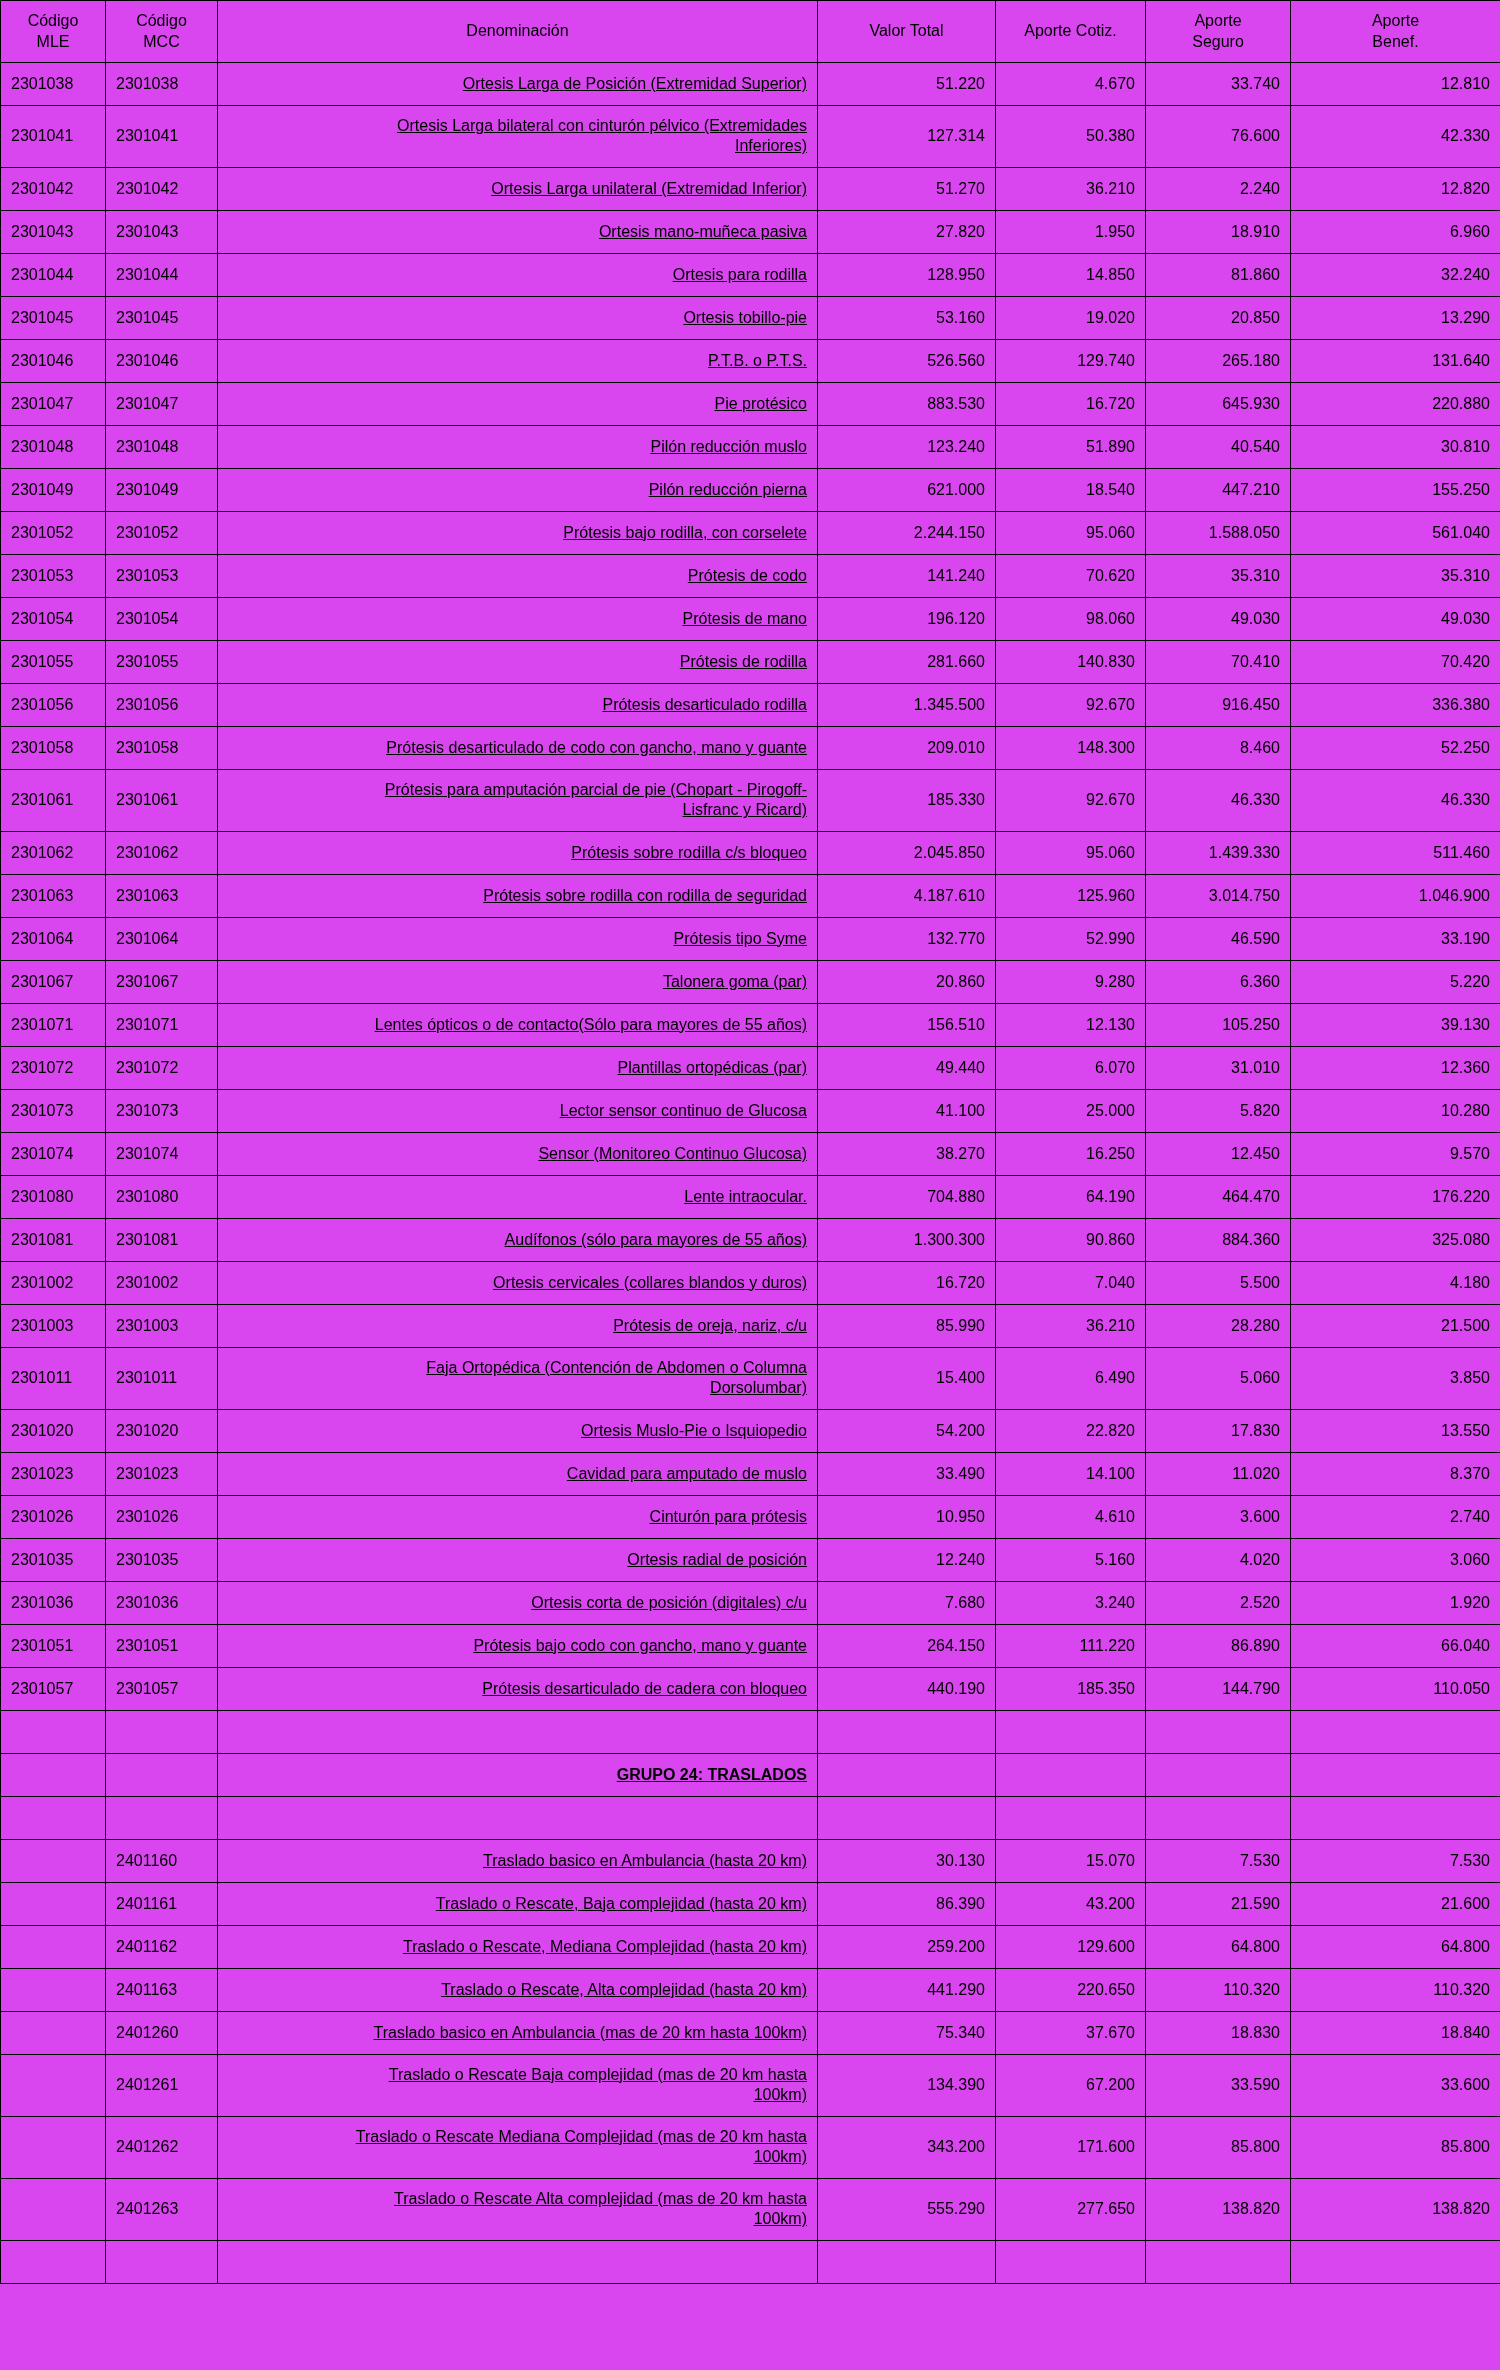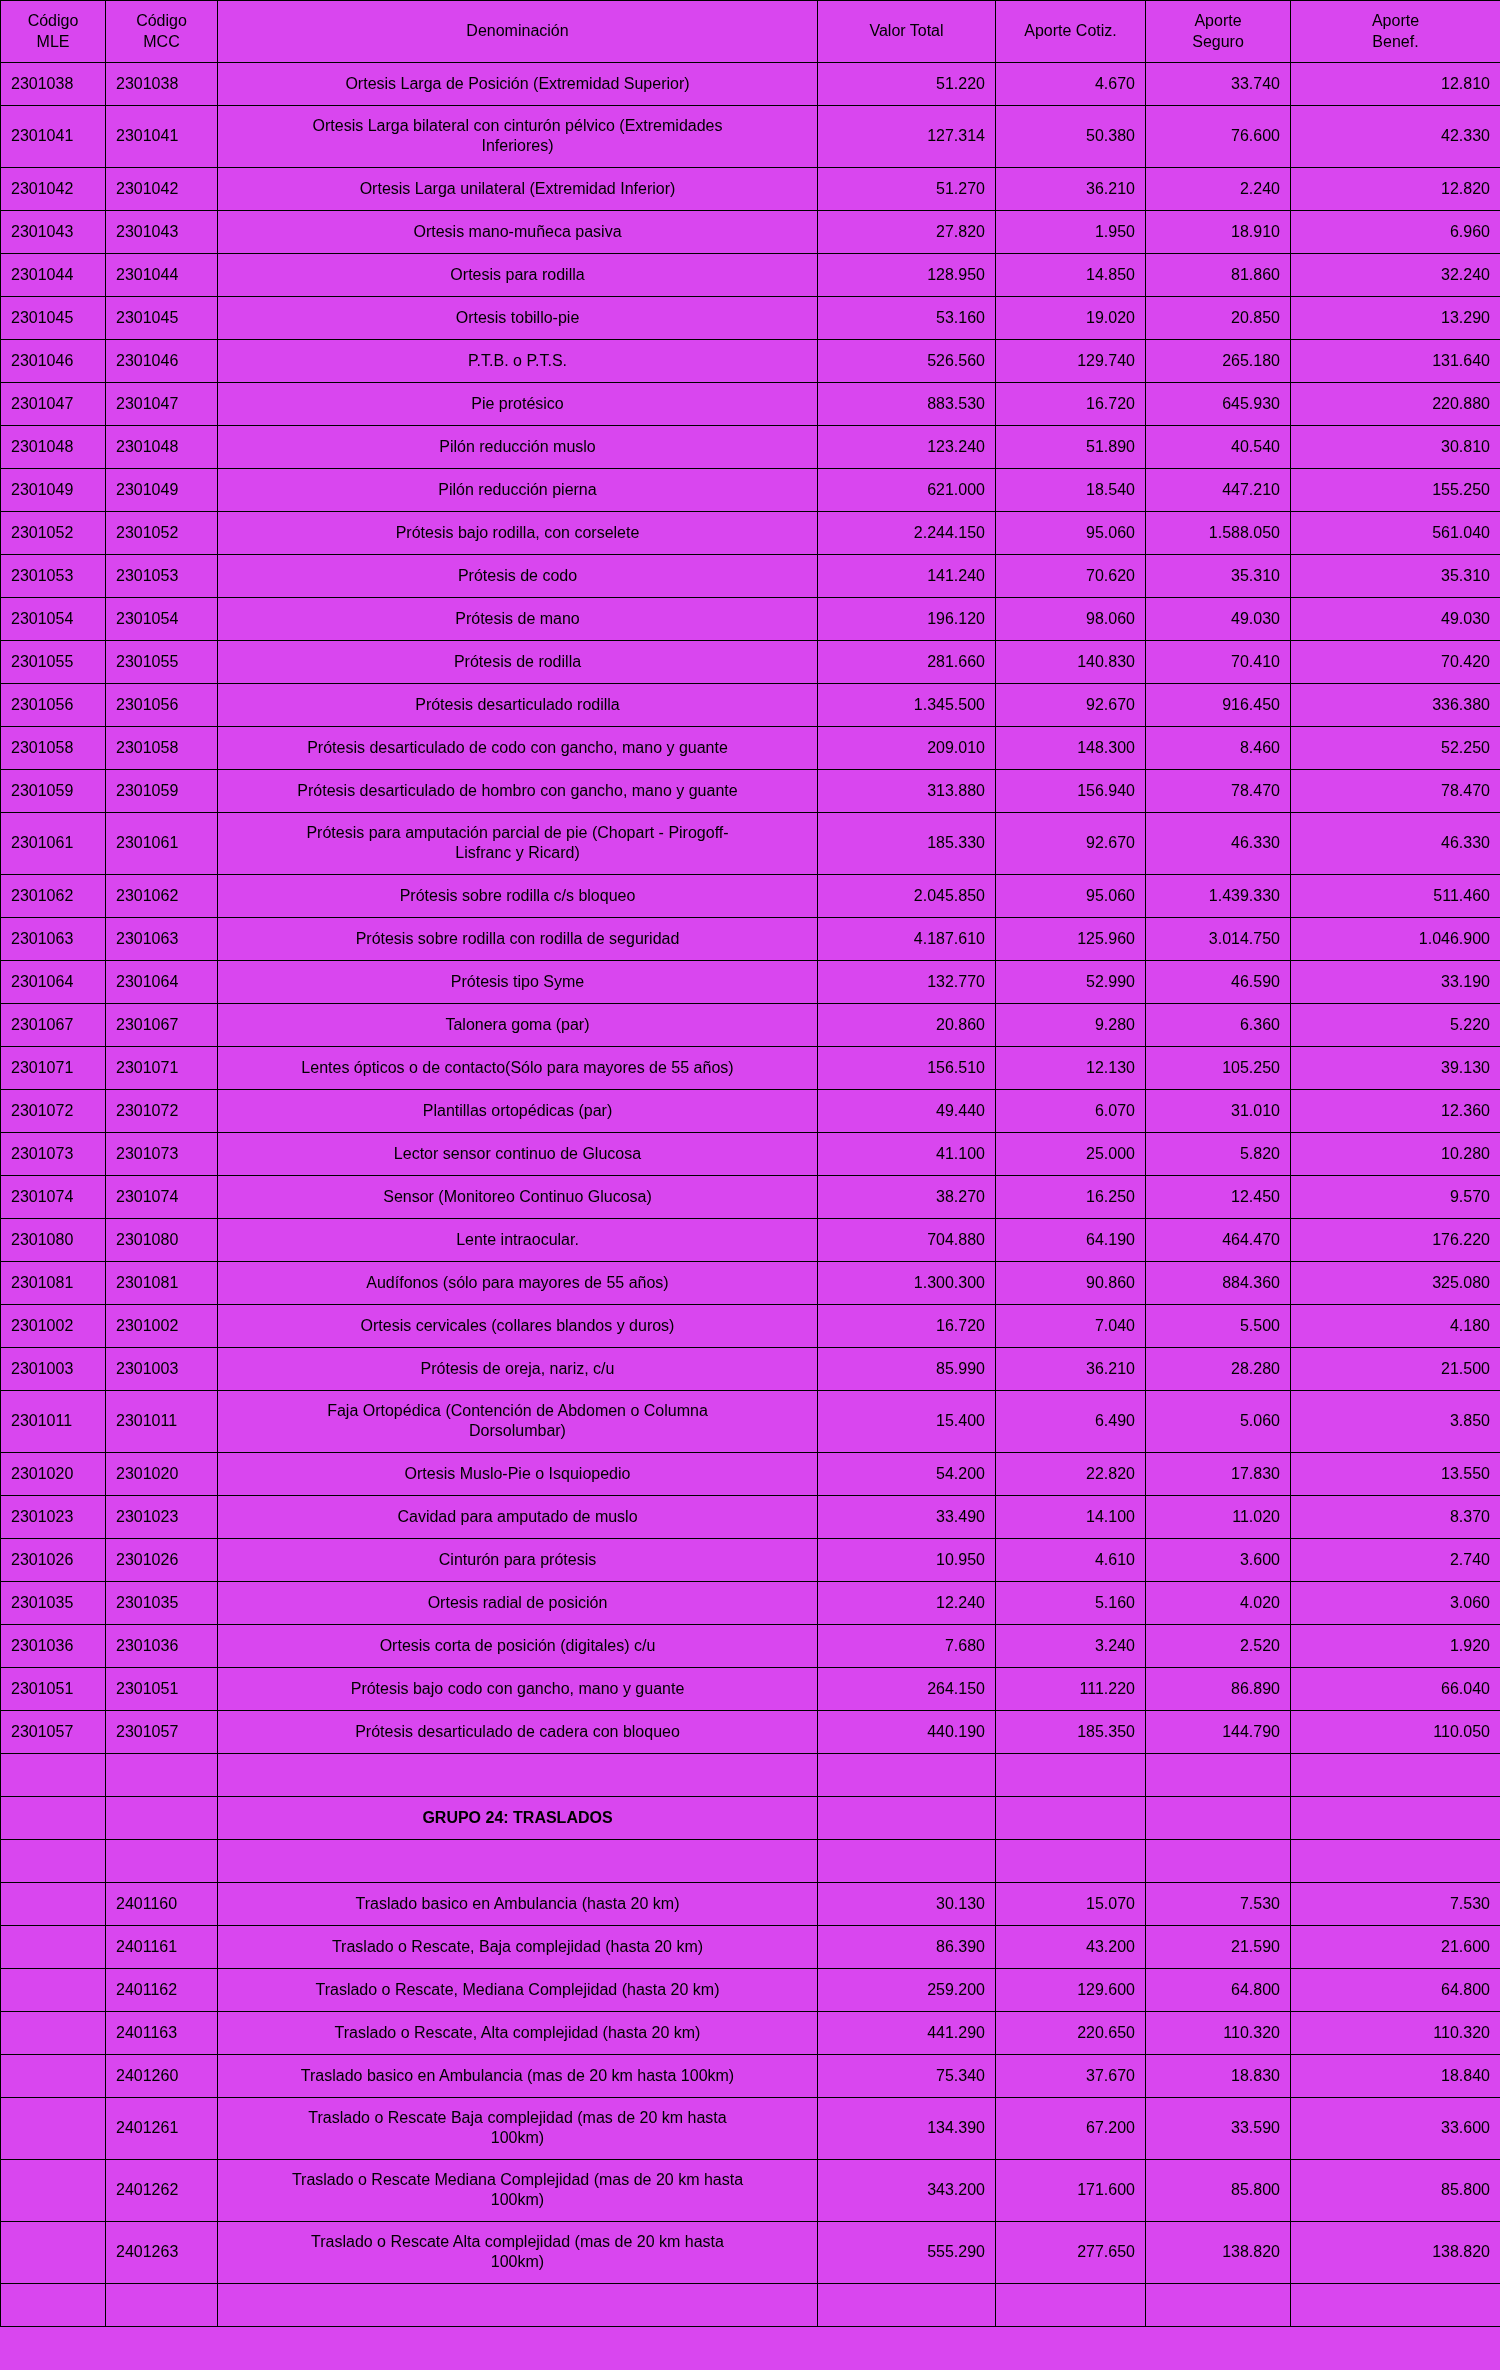--- a/index.html
+++ b/index.html
@@ -27,21 +27,21 @@
     overflow: hidden;
   }
   table.tariff thead tr { height: 62px; }
   table.tariff tbody tr { height: 43px; padding-left: 28px; }
   th.col-header {
     font-weight: 400;
     text-align: center;
     white-space: pre-line;
   }
   td.cell-code { text-align: left; padding-left: 8px; }
-  td.cell-denom { text-align: center; white-space: pre-line; }
+  td.cell-denom { text-align: right; white-space: pre-line; text-decoration: underline; }
   td.cell-num { text-align: right; padding-right: 12px; }
   td.cell-num-last { text-align: right; padding-right: 40px; margin-left: 24px; }
   tr.group-row td { font-weight: 700; }
 </style>
 </head>
 <body>
 
 <div class="page">
   <table class="tariff">
     <colgroup>
@@ -208,29 +208,20 @@
         <tr>
           <td class="cell-code">2301058</td>
           <td class="cell-code">2301058</td>
           <td class="cell-denom">Prótesis desarticulado de codo con gancho, mano y guante</td>
           <td class="cell-num">209.010</td>
           <td class="cell-num">148.300</td>
           <td class="cell-num">8.460</td>
           <td class="cell-num-last">52.250</td>
         </tr>
         <tr>
-          <td class="cell-code">2301059</td>
-          <td class="cell-code">2301059</td>
-          <td class="cell-denom">Prótesis desarticulado de hombro con gancho, mano y guante</td>
-          <td class="cell-num">313.880</td>
-          <td class="cell-num">156.940</td>
-          <td class="cell-num">78.470</td>
-          <td class="cell-num-last">78.470</td>
-        </tr>
-        <tr>
           <td class="cell-code">2301061</td>
           <td class="cell-code">2301061</td>
           <td class="cell-denom">Prótesis para amputación parcial de pie (Chopart - Pirogoff-
 Lisfranc y Ricard)</td>
           <td class="cell-num">185.330</td>
           <td class="cell-num">92.670</td>
           <td class="cell-num">46.330</td>
           <td class="cell-num-last">46.330</td>
         </tr>
         <tr>

